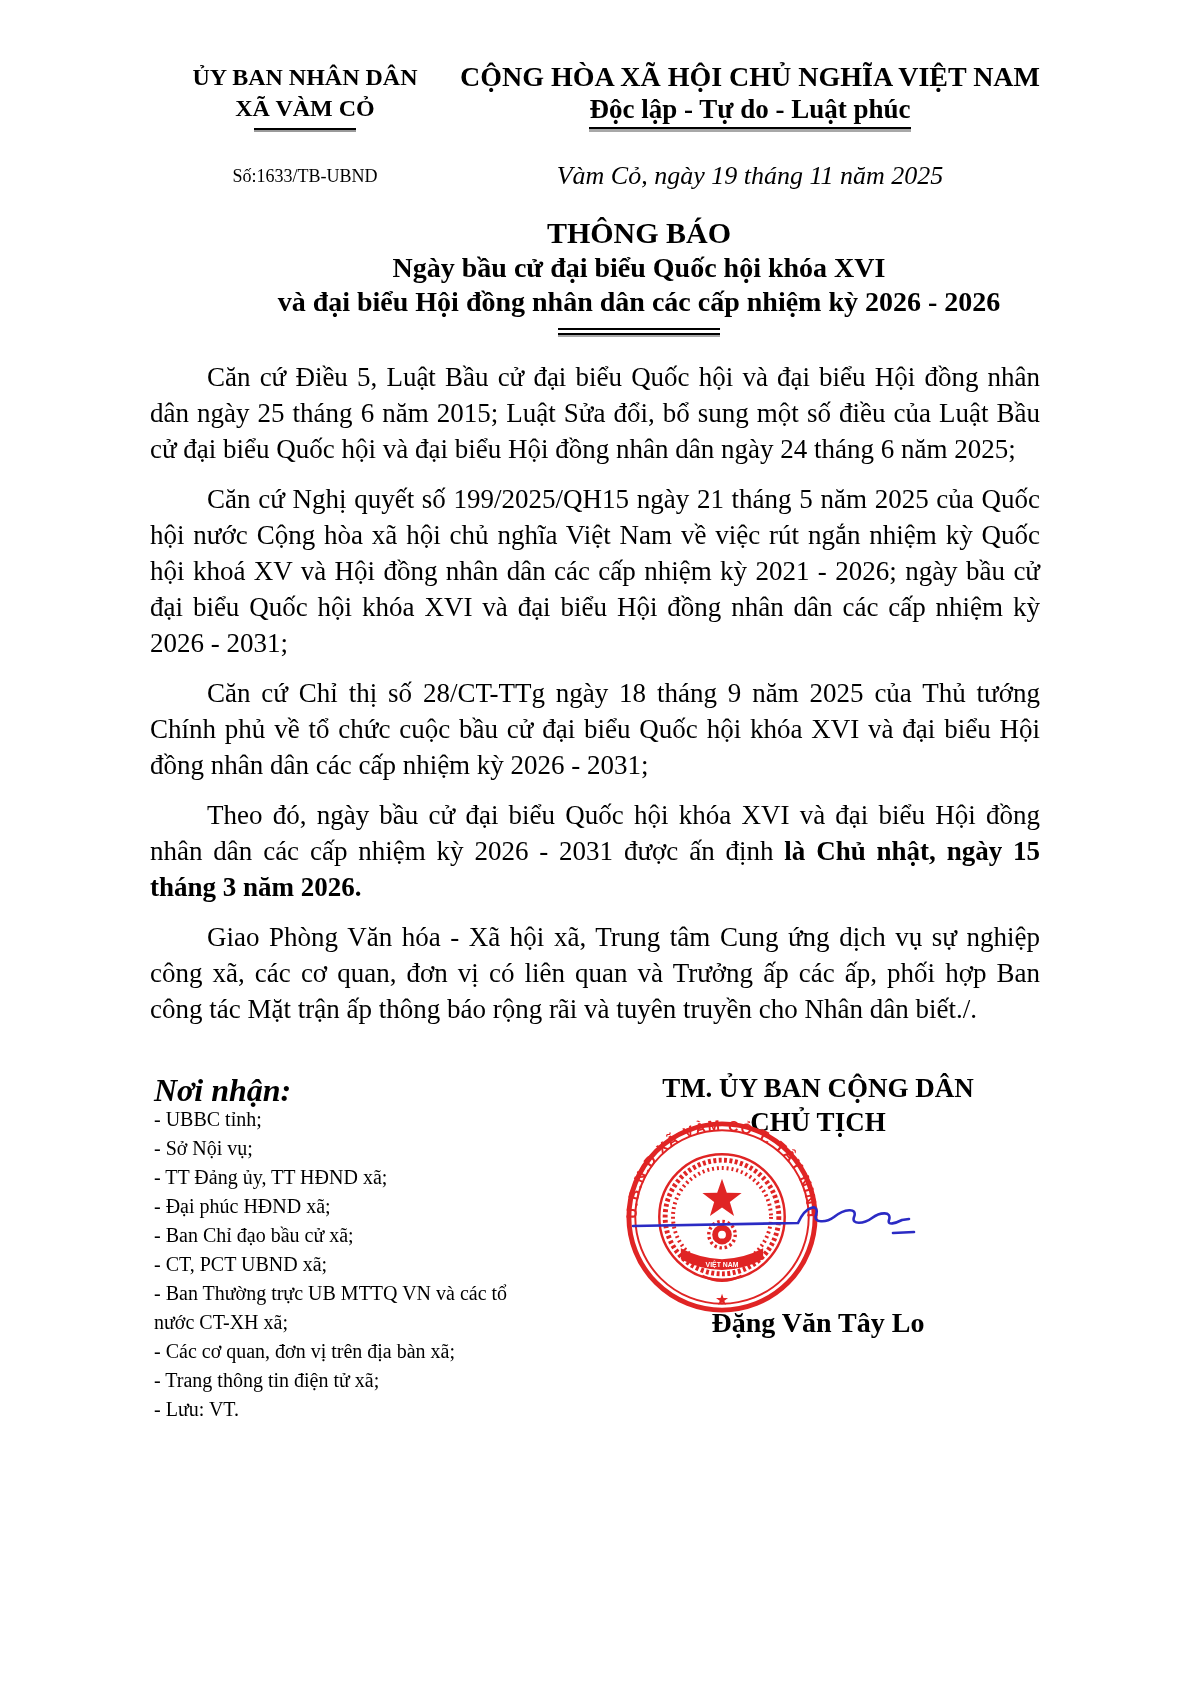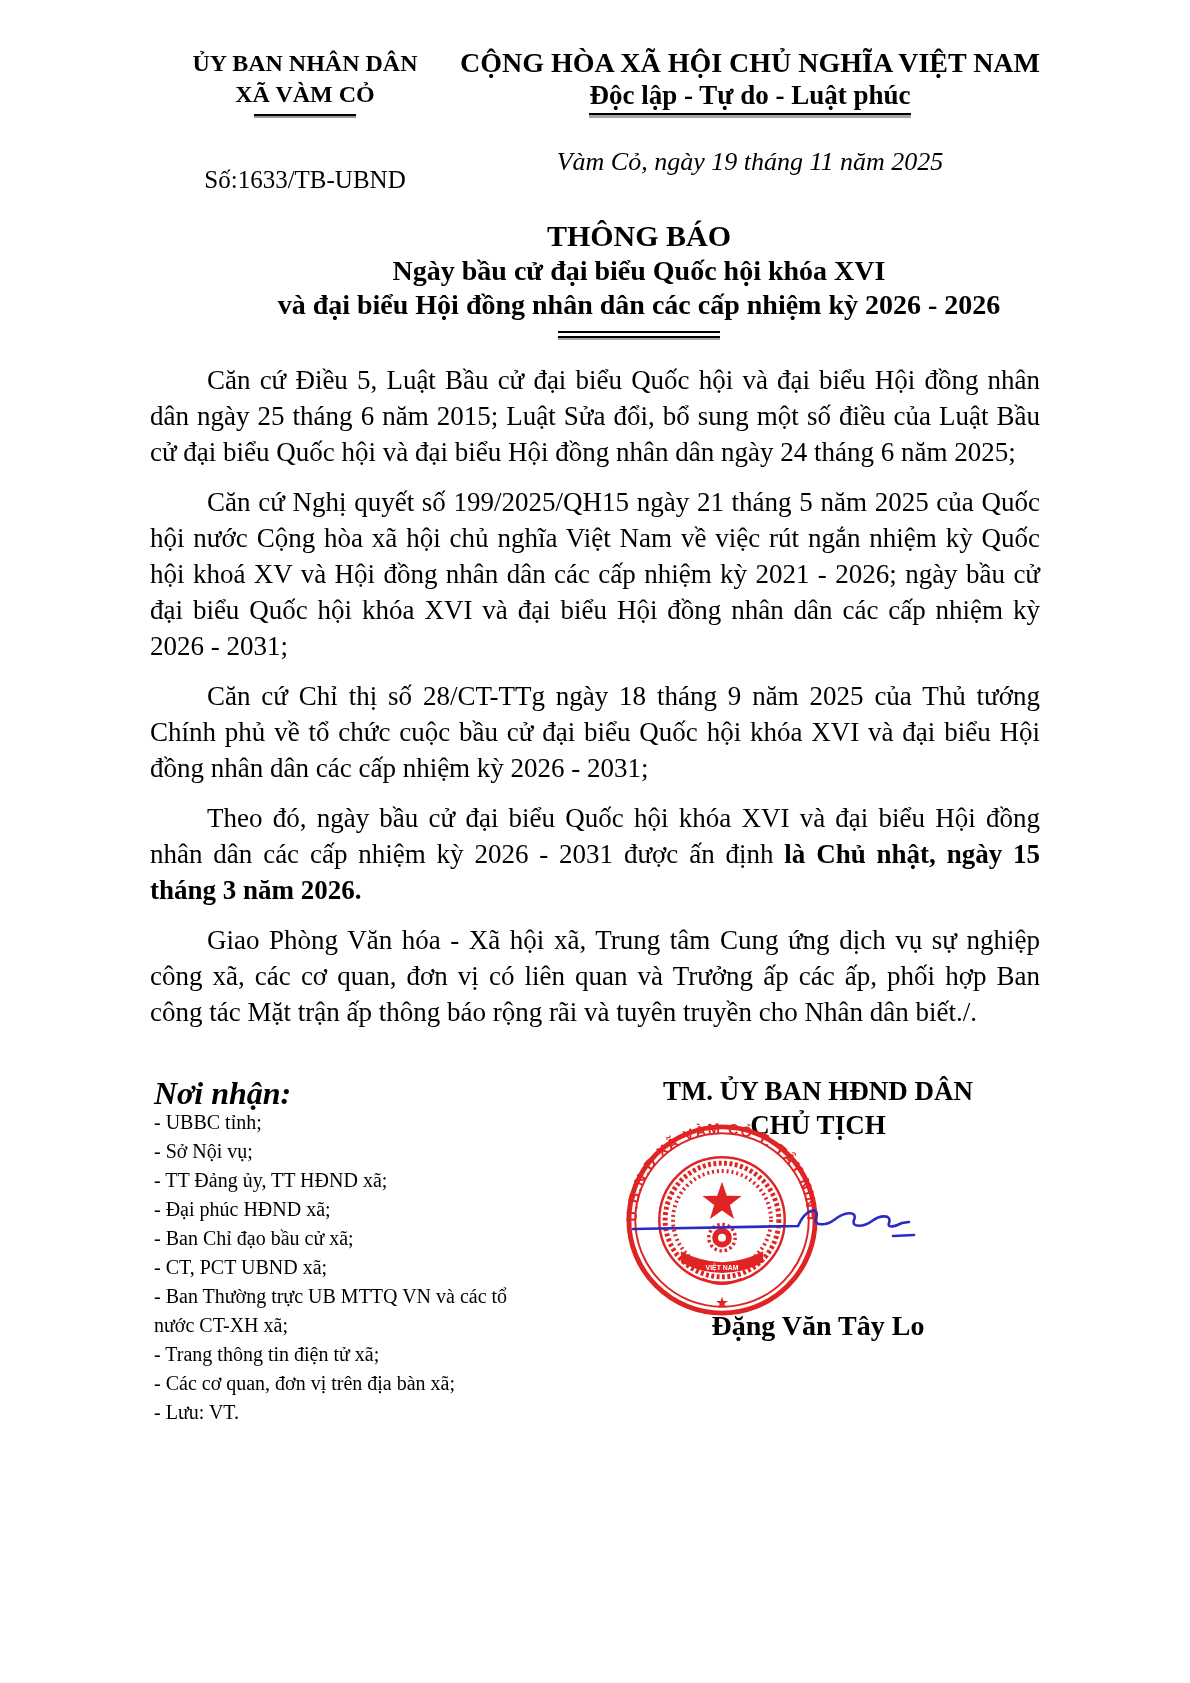--- a/index.html
+++ b/index.html
@@ -4,29 +4,29 @@
 <style>
   * { margin:0; padding:0; box-sizing:border-box; }
   html,body { background:#ffffff; }
   body {
     width:1190px; height:1683px; overflow:hidden;
     font-family:"Liberation Serif","DejaVu Serif",serif;
     color:#000;
   }
   .page {
     position:relative; width:1190px; height:1683px;
-    padding:48px 150px 0 150px; background:#fff;
+    padding:62px 150px 0 150px; background:#fff;
   }
   
   .header { display:flex; align-items:flex-start; }
   .h-left  { width:340px; text-align:center; }
   .h-right { flex:1; text-align:center; }
   .org1, .org2 { font-weight:bold; font-size:24px; line-height:31px; white-space:nowrap; }
   .org-rule { width:102px; height:0; border-bottom:2px solid #000; box-shadow:0 2px 0 #9a9a9a; margin:4px auto 0; }
-  .doc-no { font-size:25px; margin-top:50px; white-space:nowrap; }
+  .doc-no { font-size:18px; margin-top:36px; white-space:nowrap; }
   .nat1 { font-weight:bold; font-size:28px; line-height:30px; white-space:nowrap; }
   .motto { display:inline-block; font-weight:bold; font-size:27px; line-height:34px;
            padding-bottom:1px; border-bottom:2px solid #000; box-shadow:0 3px 0 #a8a8a8; white-space:nowrap; }
   .place-date { font-style:italic; font-size:26px; margin-top:32px; white-space:nowrap; }
   
   .title-block { text-align:center; margin-top:24px; position:relative; left:44px; }
   .title-kind { font-weight:bold; font-size:30px; line-height:36px; }
   .title-sub  { font-weight:bold; font-size:28px; line-height:34px; }
   .title-rule { width:162px; height:7px; margin:9px auto 0;
                 border-top:2px solid #000; border-bottom:2px solid #000;
@@ -90,28 +90,28 @@
     <div class="recipients">
       <div class="recipients-label">Nơi nhận:</div>
       <ul>
         <li>- UBBC tỉnh;</li>
         <li>- Sở Nội vụ;</li>
         <li>- TT Đảng ủy, TT HĐND xã;</li>
         <li>- Đại phúc HĐND xã;</li>
         <li>- Ban Chỉ đạo bầu cử xã;</li>
         <li>- CT, PCT UBND xã;</li>
         <li>- Ban Thường trực UB MTTQ VN và các tổ nước CT-XH xã;</li>
+        <li>- Các cơ quan, đơn vị trên địa bàn xã;</li>
         <li>- Trang thông tin điện tử xã;</li>
-        <li>- Các cơ quan, đơn vị trên địa bàn xã;</li>
         <li>- Lưu: VT.</li>
       </ul>
     </div>
 
     <div class="sig-head">
-      <div>TM. ỦY BAN HĐND DÂN</div>
+      <div>TM. ỦY BAN CỘNG DÂN</div>
       <div>CHỦ TỊCH</div>
     </div>
 
     <div class="seal-wrap">
       <svg viewBox="0 0 200 200" width="196" height="196">
         <g stroke="#e02424" fill="none">
           <circle cx="100" cy="100" r="95" stroke-width="5"></circle>
           <circle cx="100" cy="100" r="88.5" stroke-width="2"></circle>
           <circle cx="100" cy="100" r="64" stroke-width="2.5"></circle>
           <circle cx="100" cy="100" r="58" stroke-width="5" stroke-dasharray="3 2.5"></circle>

